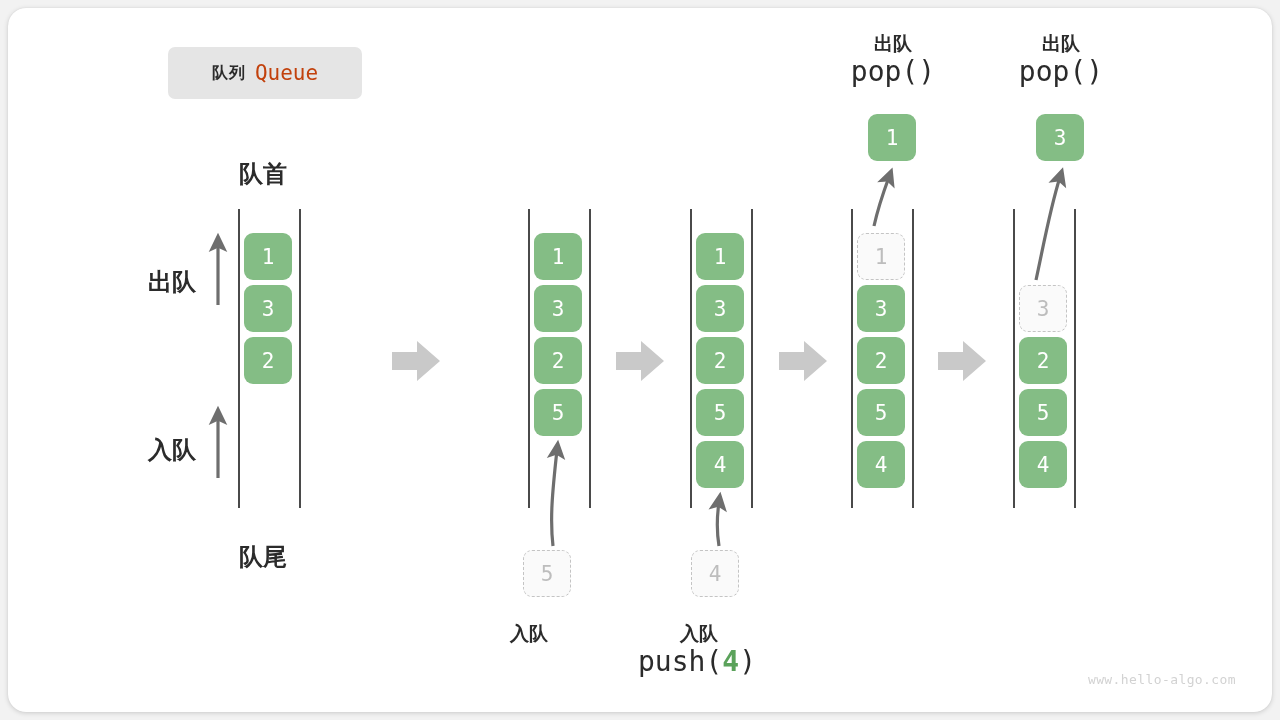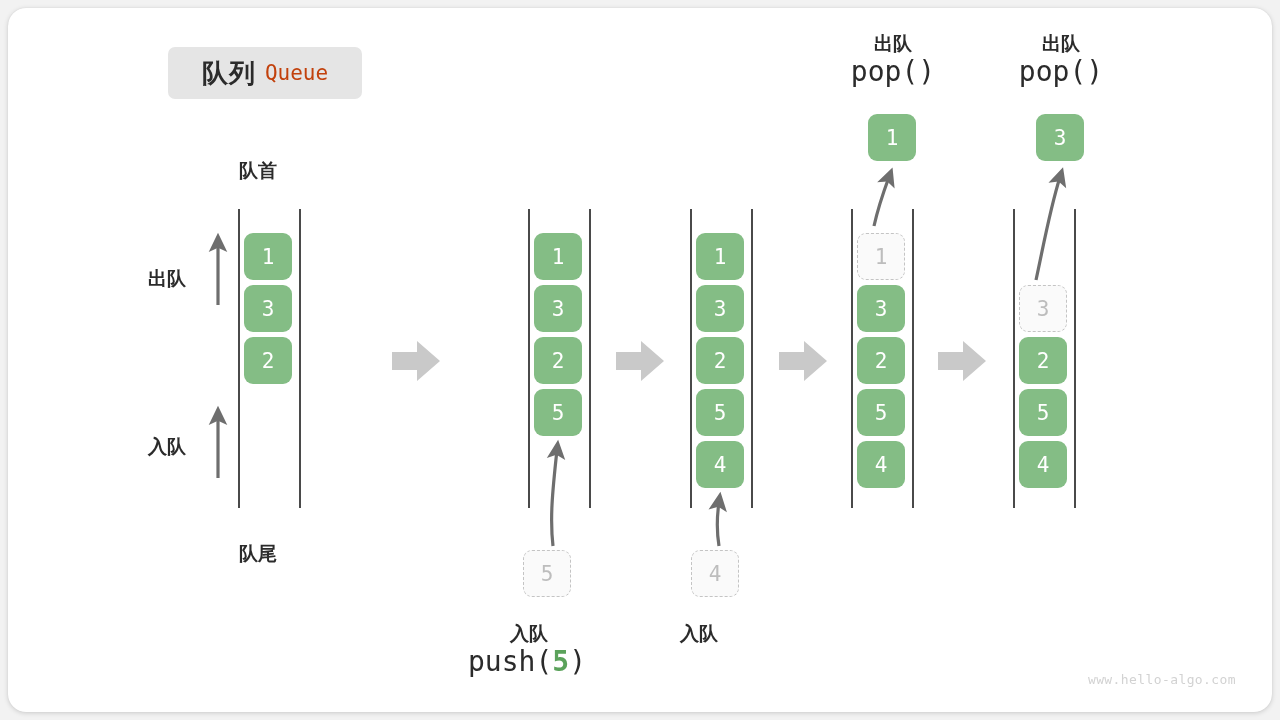--- a/index.html
+++ b/index.html
@@ -39,36 +39,36 @@
     height: 52px;
     background: #e5e5e5;
     border-radius: 7px;
     display: flex;
     align-items: center;
     justify-content: center;
     gap: 9px;
   }
   .title-cn {
     font-family: "DejaVu Sans", sans-serif;
-    font-size: 26px;
+    font-size: 16px;
     font-weight: 700;
     color: #2b2b2b;
     letter-spacing: 1px;
   }
   .title-en {
     font-family: "DejaVu Sans Mono", monospace;
     font-size: 21px;
     color: #c2410c;
   }
 
   
   .lbl {
     position: absolute;
     font-family: "DejaVu Sans", sans-serif;
-    font-size: 19px;
+    font-size: 24px;
     font-weight: 700;
     color: #2b2b2b;
     white-space: nowrap;
   }
   .op-label {
     position: absolute;
     text-align: center;
     white-space: nowrap;
   }
   .op-cn {
@@ -201,24 +201,24 @@
     <div class="op-cn">出队</div>
     <div class="op-code">pop()</div>
   </div>
   <div class="op-label" style="left:996px; top:30px; width:130px;">
     <div class="op-cn">出队</div>
     <div class="op-code">pop()</div>
   </div>
 
   <div class="op-label" style="left:468px; top:620px; width:190px; text-align:left;">
     <div class="op-cn" style="padding-left:42px;">入队</div>
-    <div class="op-code"><span>push(</span><span class="num-green">5</span><span>)</span></div>
   </div>
   <div class="op-label" style="left:638px; top:620px; width:190px; text-align:left;">
     <div class="op-cn" style="padding-left:42px;">入队</div>
+    <div class="op-code"><span>push(</span><span class="num-green">4</span><span>)</span></div>
   </div>
 
   <svg class="overlay" viewBox="0 0 1280 720">
     <defs>
       <marker id="ah" markerWidth="7" markerHeight="7" refX="3.2" refY="3.4" orient="auto" markerUnits="strokeWidth">
         <path d="M0.4,0.5 L6.4,3.4 L0.4,6.3 L1.7,3.4 Z" fill="#6e6e6e"></path>
       </marker>
     </defs>
 
     <g>

